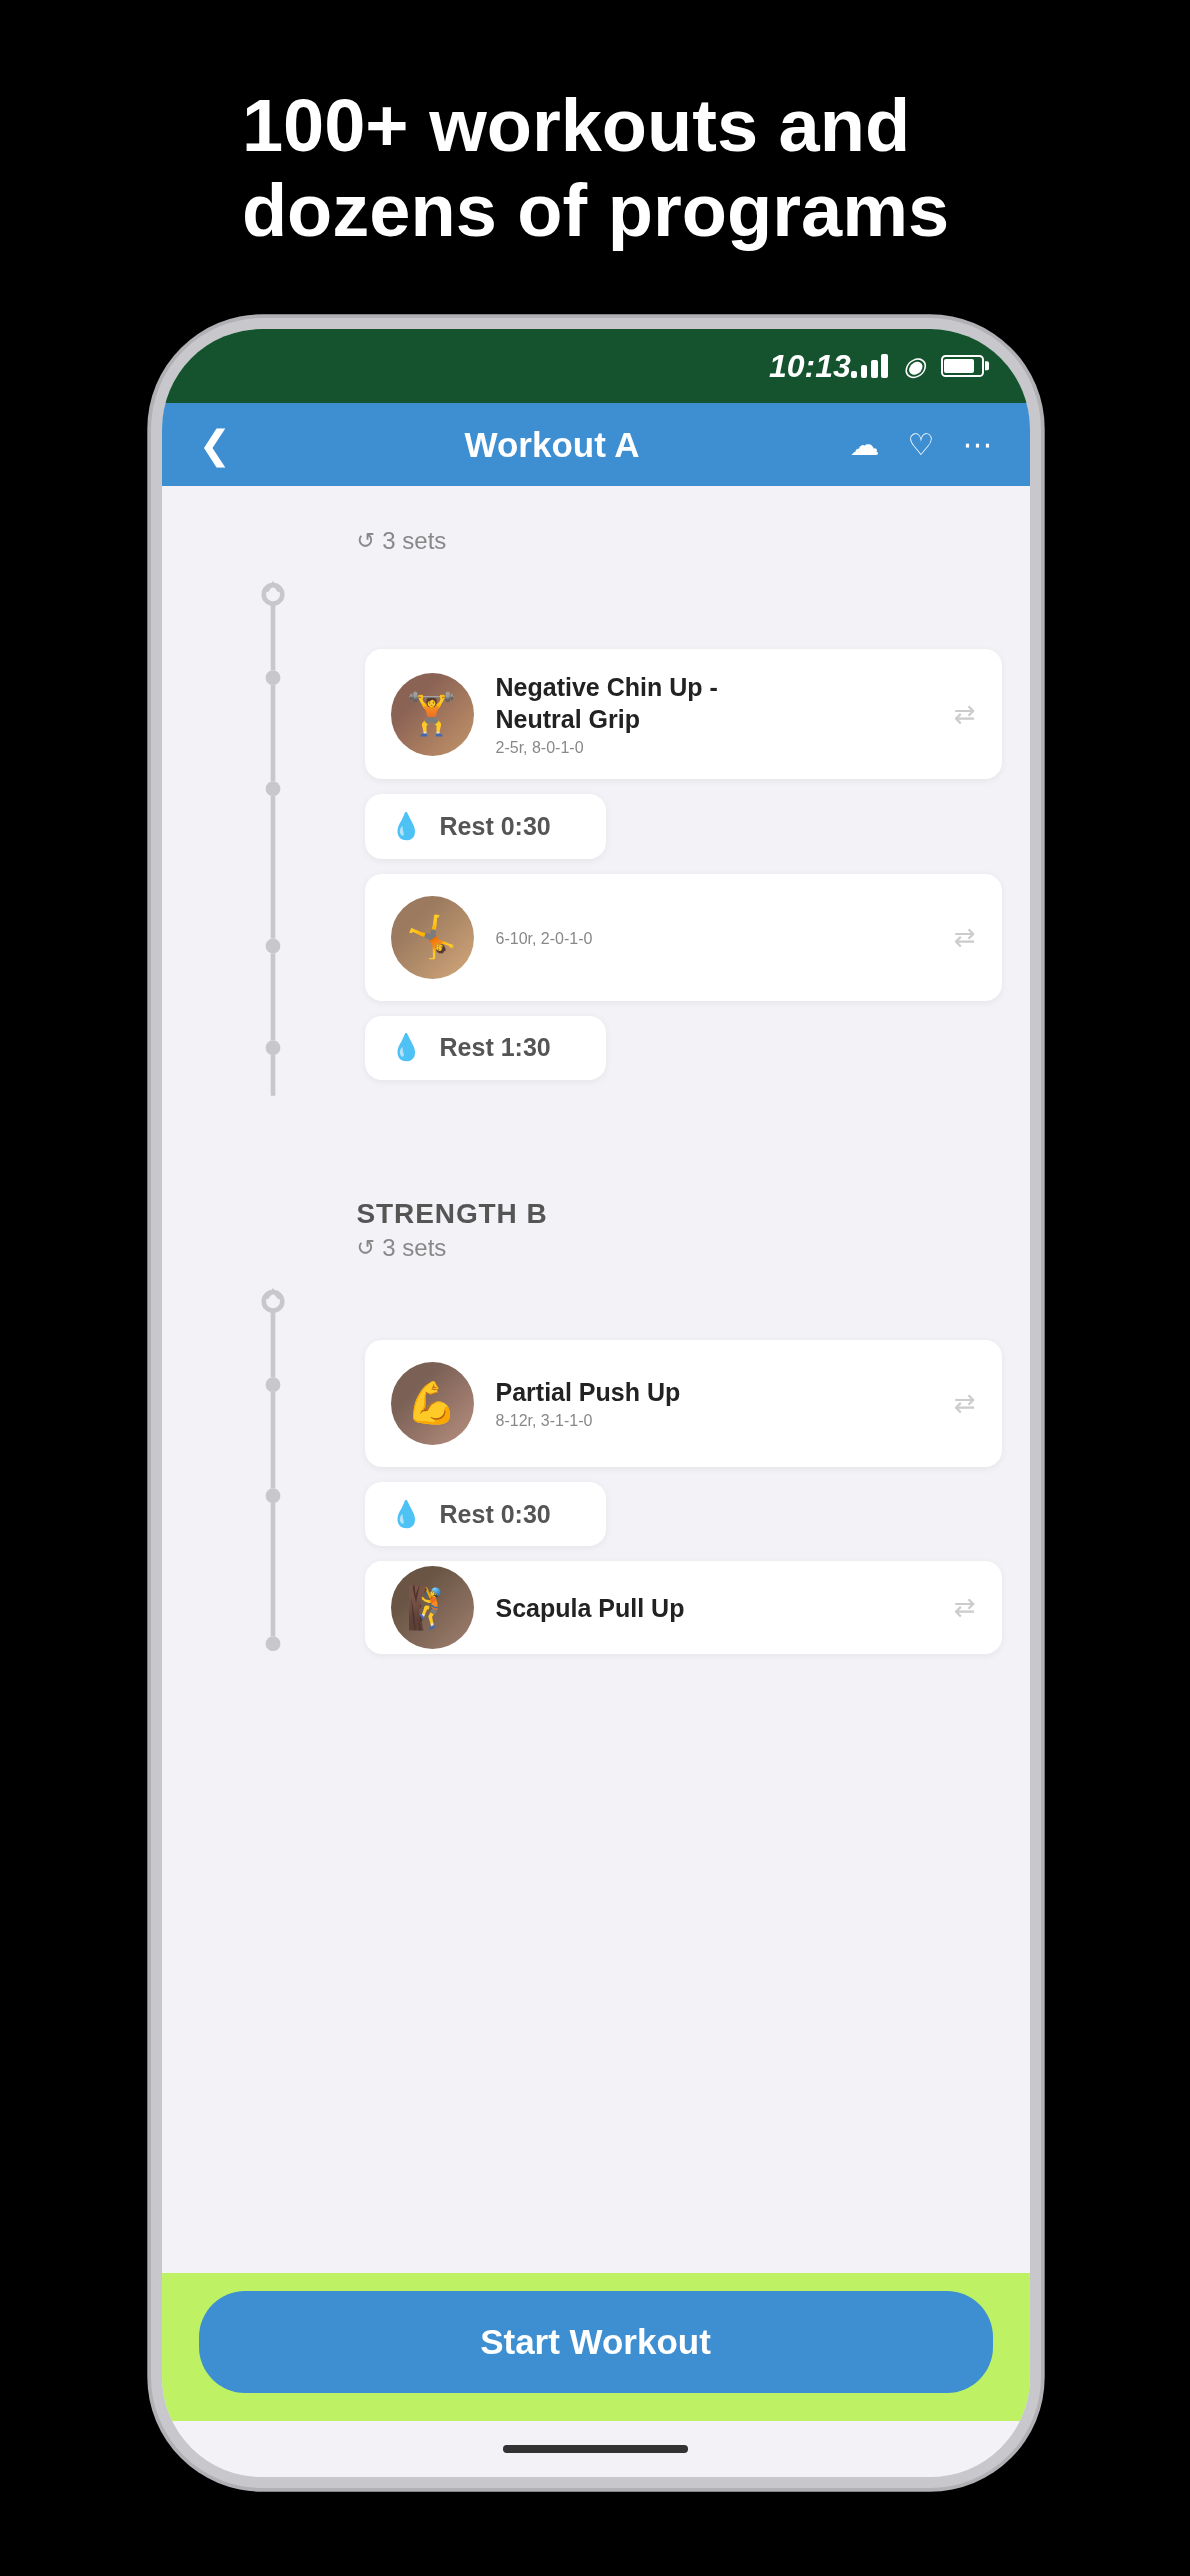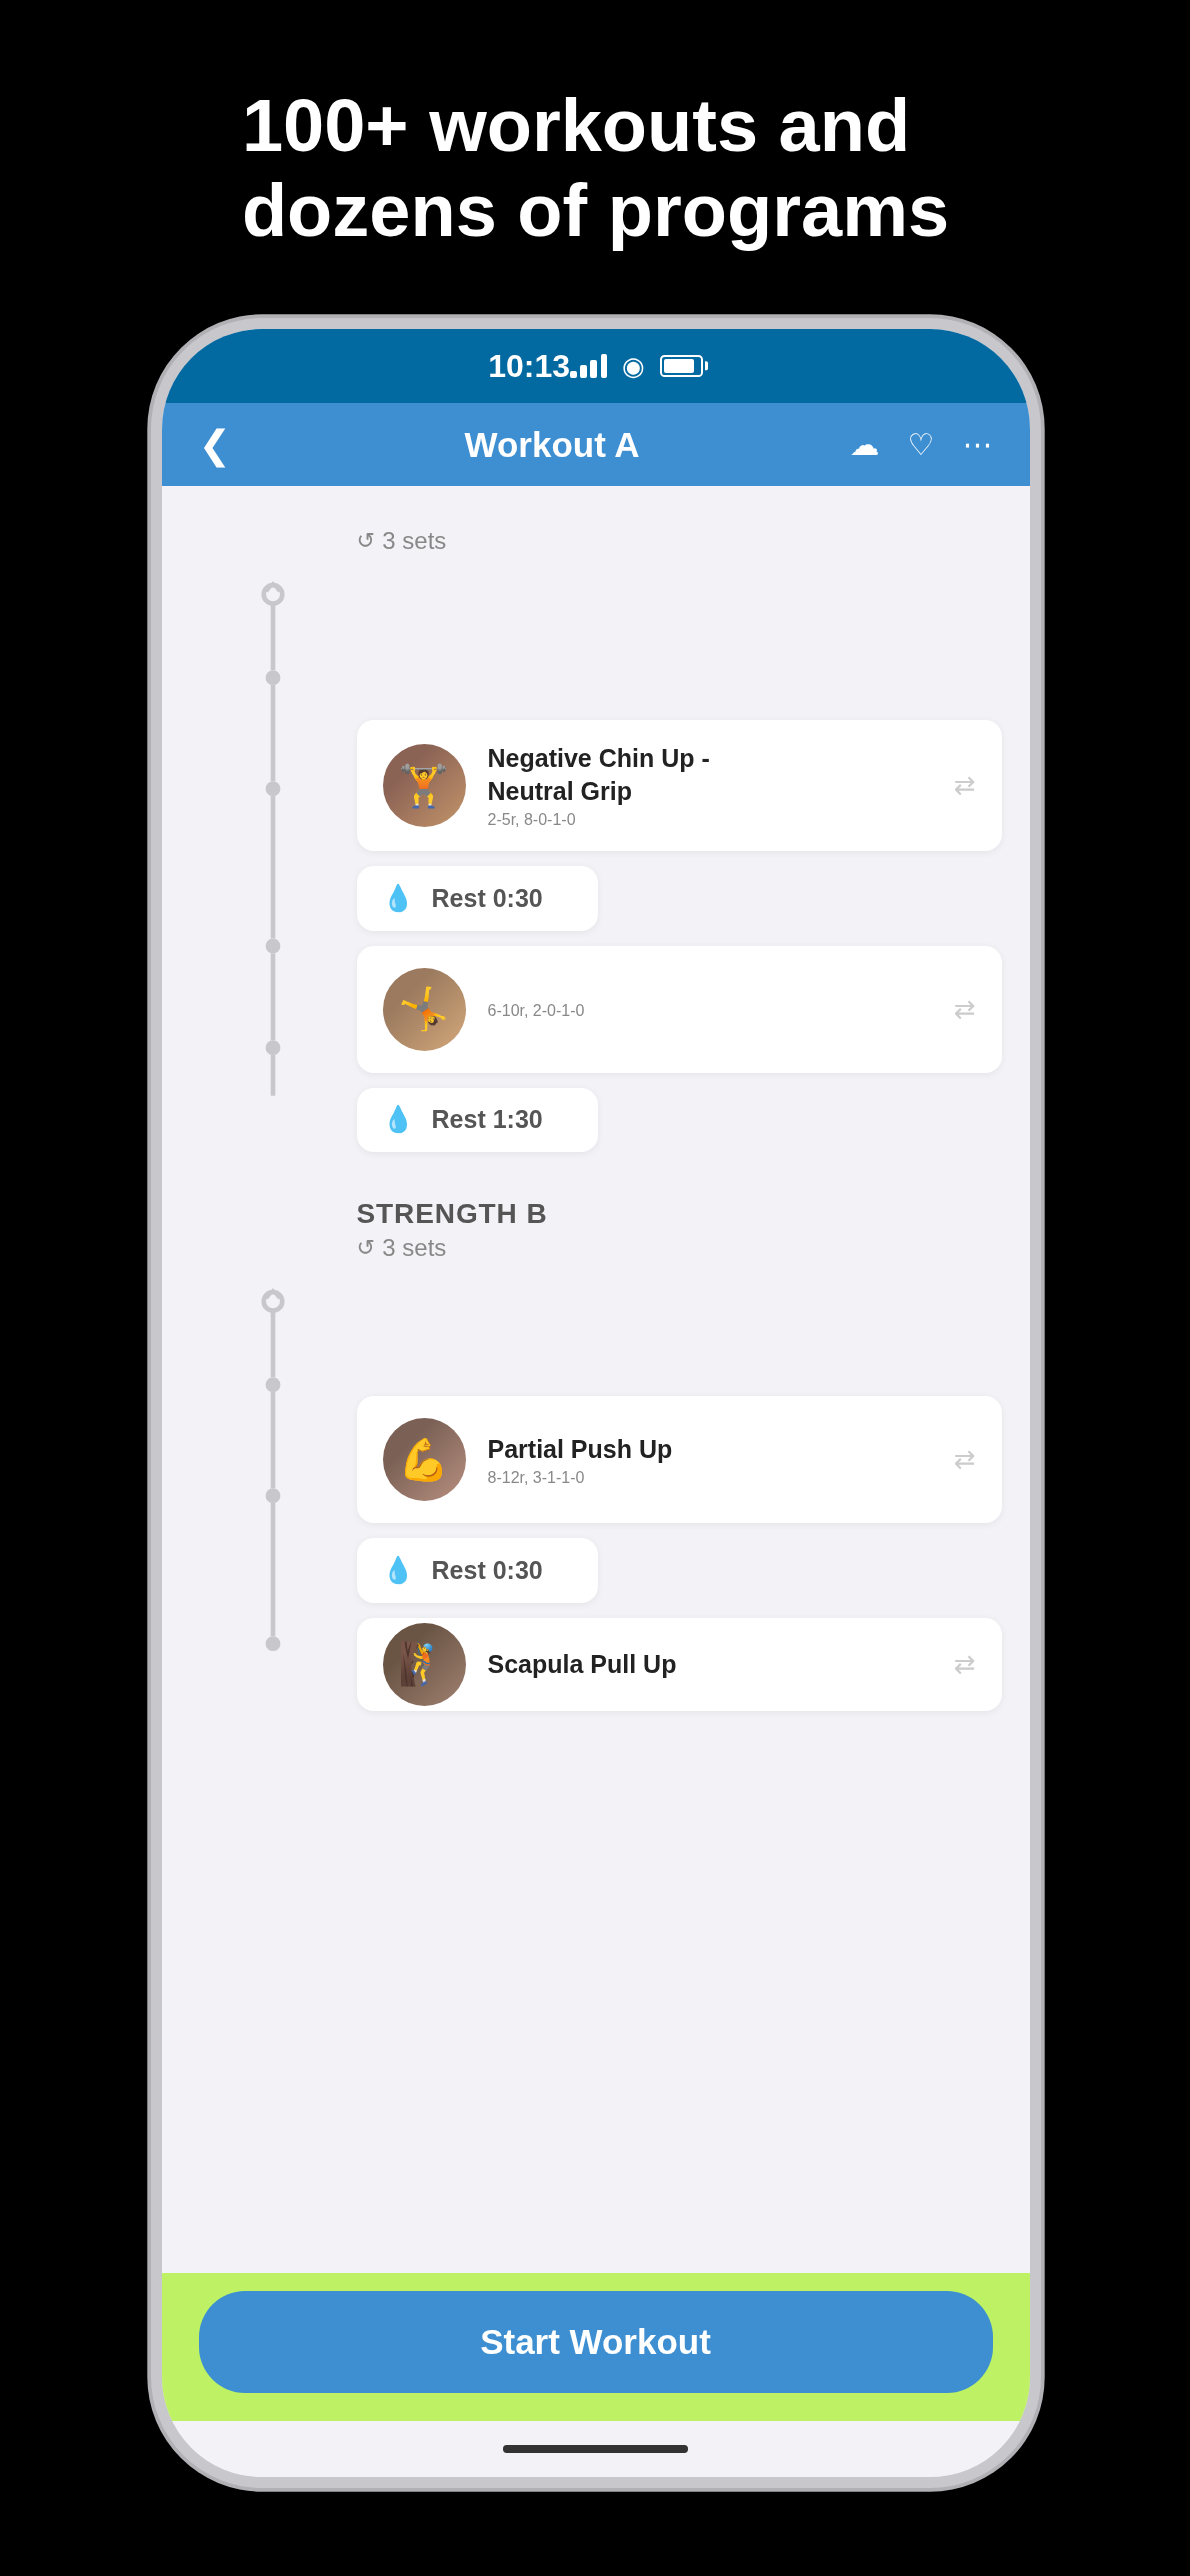--- a/index.html
+++ b/index.html
@@ -35,27 +35,28 @@
       border: 11px solid #c8c8cc;
       box-shadow: 0 0 0 3.7px #b0b0b5, 0 28px 74px rgba(0,0,0,0.5);
       overflow: hidden;
       display: flex;
       flex-direction: column;
       position: relative;
     }
 
     
     .status-bar {
-      background: #0369a1;
+      background: #14532d;
       height: 74px;
       display: flex;
       align-items: center;
-      justify-content: center;
+      justify-content: flex-end;
       padding: 0 46px;
       flex-shrink: 0;
+      font-style: italic;
     }
 
     .status-time {
       color: #fff;
       font-size: 32px;
       font-weight: 600;
     }
 
     .status-icons {
       display: flex;
@@ -188,22 +189,22 @@
       margin-top: 3.7px;
     }
 
     .section-sets .repeat-icon {
       font-size: 22px;
     }
 
     
     .timeline-block {
       display: flex;
-      align-items: flex-end;
-      gap: 0;
+      align-items: center;
+      gap: 8px;
     }
 
     .timeline-rail {
       width: 167px;
       flex-shrink: 0;
       display: flex;
       flex-direction: column;
       align-items: center;
       position: relative;
     }

